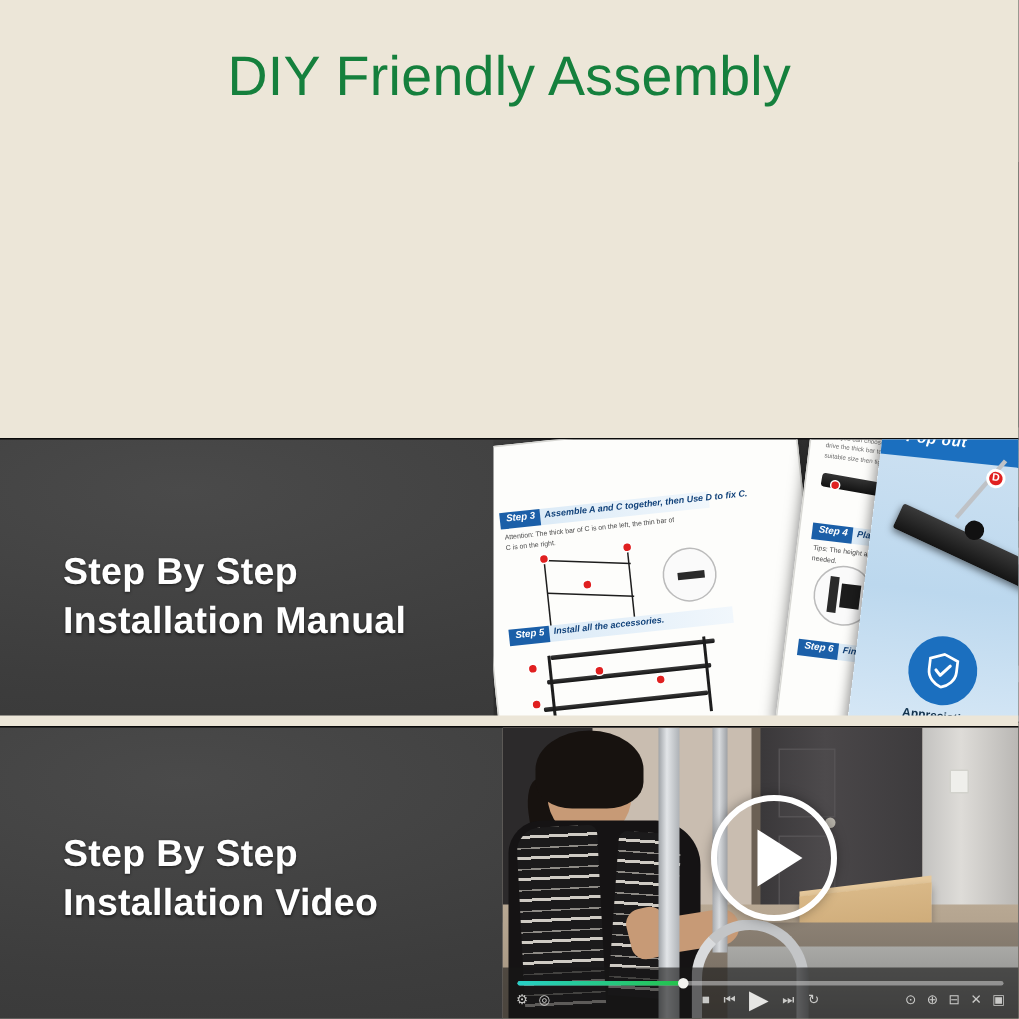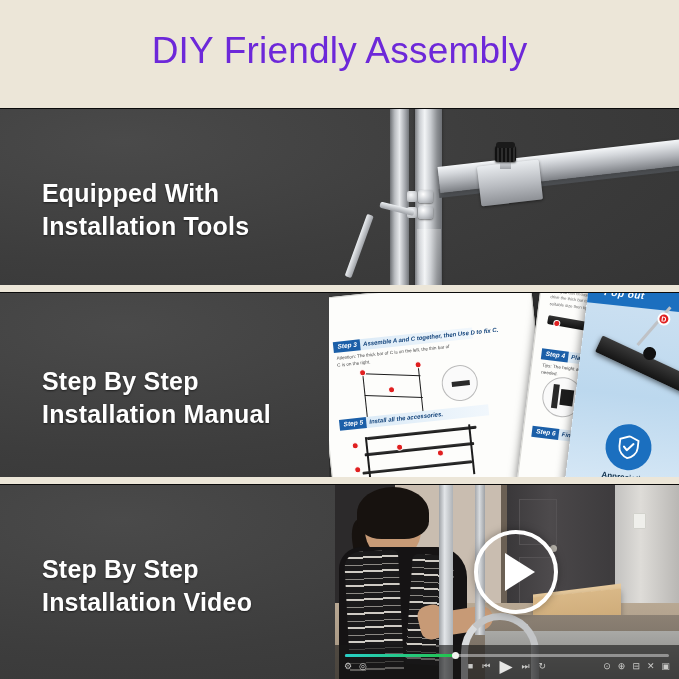--- a/index.html
+++ b/index.html
@@ -7,21 +7,21 @@
   body { font-family:"Liberation Sans", sans-serif; }
 
   .page { position:relative; width:679px; height:679px; background:#ece6d8; }
 
   
   .header {
     position:absolute; left:0; top:0; width:679px; height:108px;
     background:#ece6d8; display:flex; align-items:center; justify-content:center;
   }
   .header-title {
-    font-size:37px; font-weight:400; color:#6d28d9; letter-spacing:.2px;
+    font-size:37px; font-weight:400; color:#15803d; letter-spacing:.2px;
     white-space:nowrap; transform:translateY(-3px);
   }
 
   
   .panel {
     position:absolute; left:0; width:679px; overflow:hidden;
     background:#3b3b3b;
     background-image:
       radial-gradient(ellipse 120% 150% at 18% 18%, #4a4a4a 0%, #3d3d3d 45%, #323232 100%);
     border-top:1px solid #0b0b0b;
@@ -352,43 +352,20 @@
 </style>
 </head>
 <body>
 
 <div class="page">
 
   <div class="header">
     <div class="header-title">DIY Friendly Assembly</div>
   </div>
 
-  <section class="panel" id="panel-tools">
-
-    <div class="panel-label" id="label-tools">Equipped With
-Installation Tools</div>
-
-    <div class="art" id="art-tools">
-      <div class="metal-vert2"></div>
-      <div class="metal-vert"></div>
-      <div class="sheen"></div>
-      <div class="metal-horiz-shadow"></div>
-      <div class="metal-horiz"></div>
-      <div class="bracket"></div>
-      <div class="knob-stem"></div>
-      <div class="knob"></div>
-      <div class="knob-cap"></div>
-      <div class="bolt-head" id="bolt-head-1"></div>
-      <div class="bolt-head" id="bolt-head-2"></div>
-      <div class="bolt" id="bolt-1"></div>
-      <div class="bolt" id="bolt-2"></div>
-      <div class="allen-arm1"></div>
-      <div class="allen-arm2"></div>
-    </div>
-  </section>
 
   <div class="divider" id="divider-1"></div>
 
   <section class="panel" id="panel-manual">
 
     <div class="panel-label" id="label-manual">Step By Step
 Installation Manual</div>
 
     <div class="art" id="art-manual">
 

